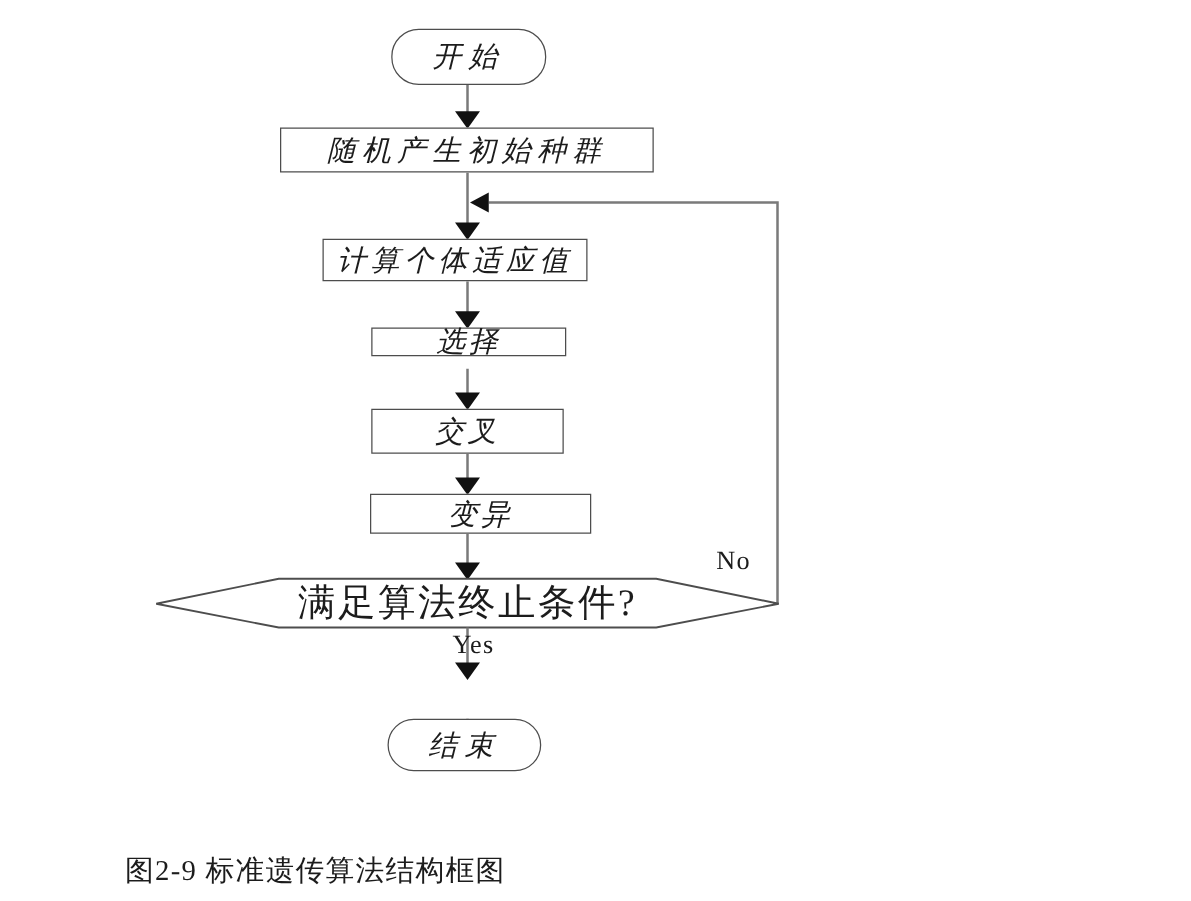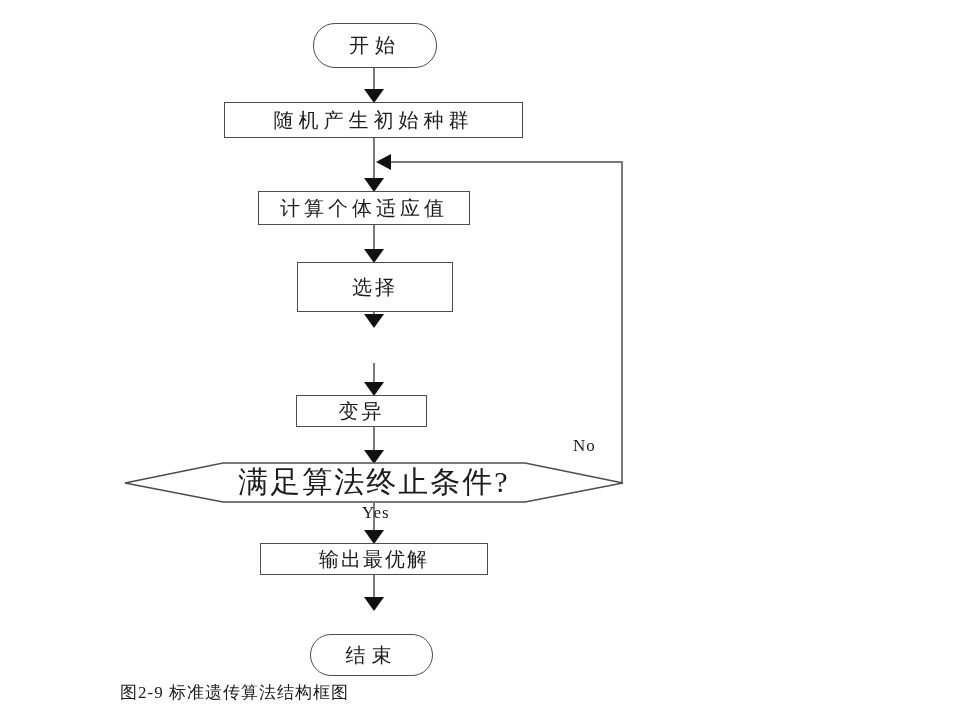--- a/index.html
+++ b/index.html
@@ -41,52 +41,53 @@
     stroke:var(--border);
     stroke-width:1.5;
   }
   .node{
     position:absolute;
     display:flex;
     align-items:center;
     justify-content:center;
     border:1.5px solid var(--border);
     background:var(--bg);
-    font-size:20px;
+    font-size:23px;
     letter-spacing:3px;
     color:var(--text);
     white-space:nowrap;
+    font-style:italic;
   }
   .terminal{border-radius:22px;letter-spacing:6px;}
   .node-start{left:313px;top:23px;width:124px;height:45px;}
   .node-init{left:224px;top:102px;width:299px;height:36px;letter-spacing:5px;}
   .node-fitness{left:258px;top:191px;width:212px;height:34px;letter-spacing:4px;}
-  .node-selection{left:297px;top:262px;width:156px;height:50px;text-align:right;}
+  .node-selection{left:297px;top:262px;width:156px;height:23px;text-align:right;}
   .node-crossover{left:297px;top:327px;width:154px;height:36px;}
-  .node-mutation{left:296px;top:395px;width:131px;height:32px;}
+  .node-mutation{left:296px;top:395px;width:177px;height:32px;}
   .node-decision{
     position:absolute;
     left:174px;top:463px;width:400px;height:39px;
     display:flex;align-items:center;justify-content:center;
     font-size:30px;letter-spacing:2px;border:none;background:transparent;
   }
   .node-output{left:260px;top:543px;width:228px;height:32px;letter-spacing:2px;}
-  .node-end{left:310px;top:634px;width:123px;height:42px;}
+  .node-end{left:310px;top:575px;width:123px;height:42px;}
   .branch-label{
     position:absolute;
-    font-size:17px;
+    font-size:21px;
     letter-spacing:1px;
     color:var(--text);
   }
   .label-yes{left:362px;top:503px;}
   .label-no{left:573px;top:436px;}
   .caption{
     position:absolute;
-    left:120px;top:681px;
-    font-size:17px;
+    left:100px;top:681px;
+    font-size:23px;
     letter-spacing:1px;
     color:var(--text);
     white-space:pre;
   }
 </style>
 </head>
 <body>
 
 <div class="canvas">
 
@@ -131,35 +132,35 @@
   </div>
 
   <div class="node node-fitness">
     <span>计算个体适应值</span>
   </div>
 
   <div class="node node-selection">
     <span>选择</span>
   </div>
 
+  <div class="node node-crossover">
+    <span>交叉</span>
+  </div>
 
   <div class="node node-mutation">
     <span>变异</span>
   </div>
 
   <div class="node-decision">
     <span>满足算法终止条件?</span>
   </div>
 
   <div class="branch-label label-yes">Yes</div>
   <div class="branch-label label-no">No</div>
 
-  <div class="node node-output">
-    <span>输出最优解</span>
-  </div>
 
   <div class="node terminal node-end">
     <span>结束</span>
   </div>
 
   <div class="caption">图2-9 标准遗传算法结构框图</div>
 
 </div>
 
 </body></html>

